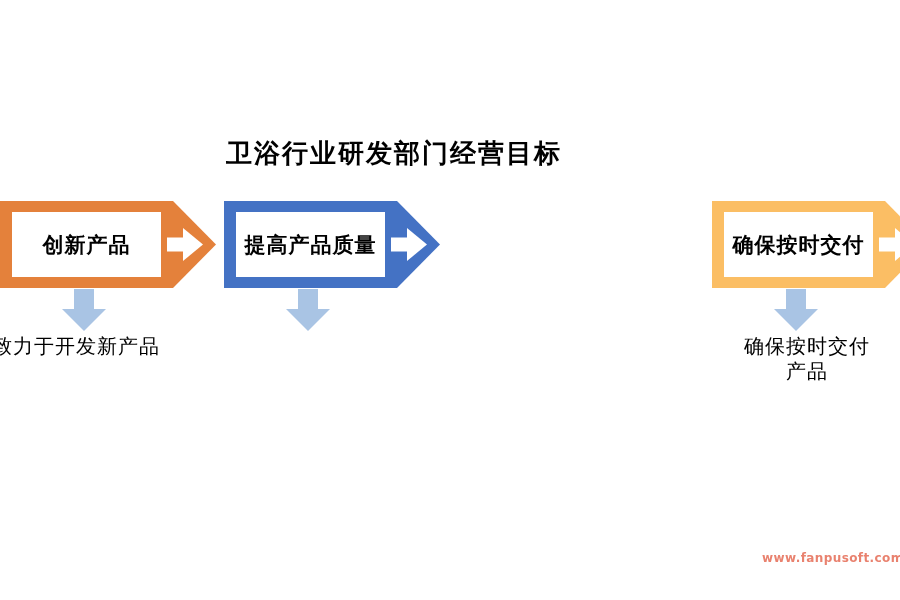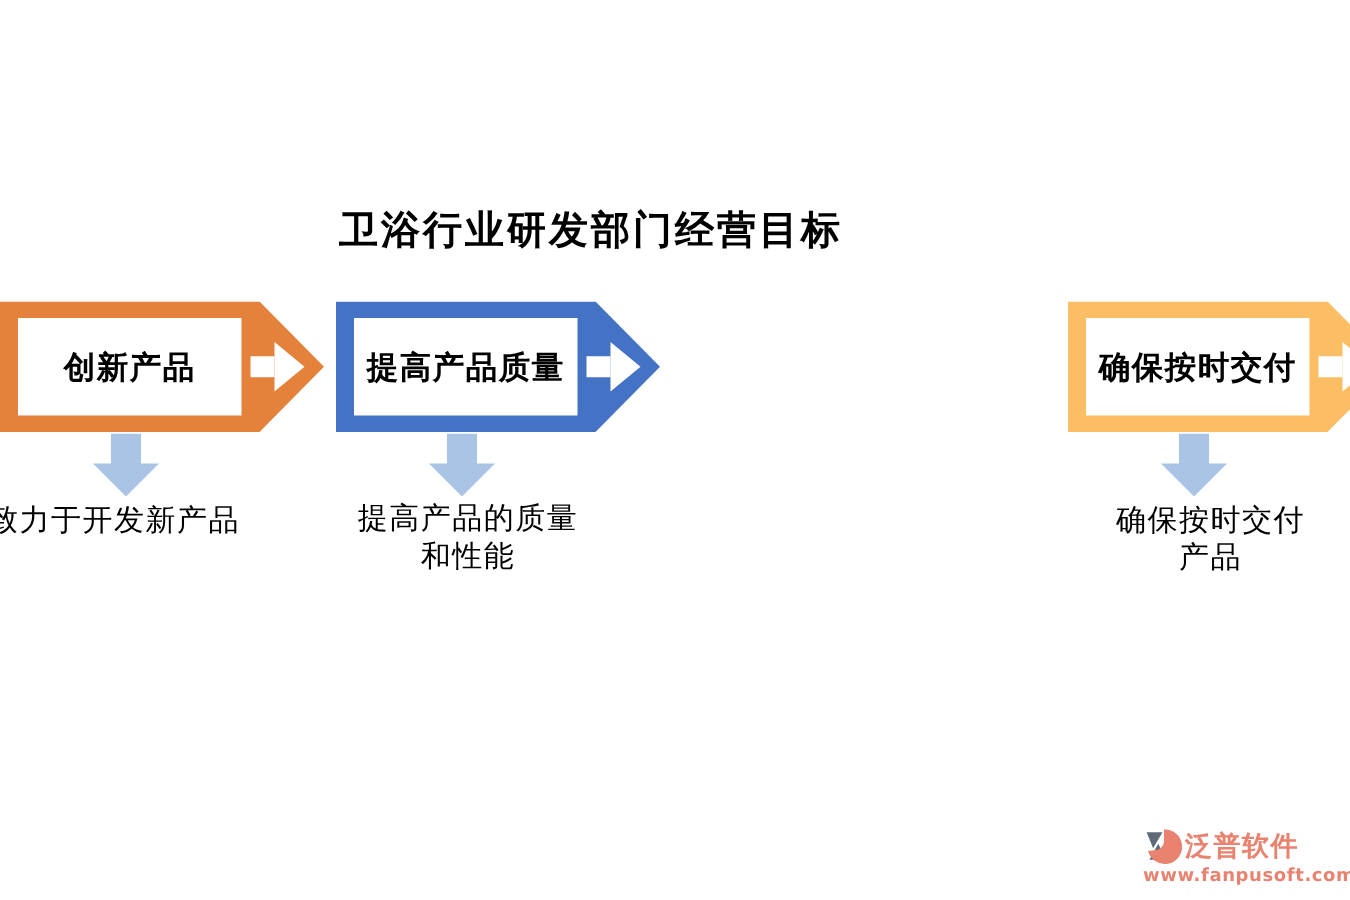--- a/index.html
+++ b/index.html
@@ -132,45 +132,35 @@
     <svg class="pentagon-svg" viewBox="0 0 216 87">
       <polygon points="0,0 173,0 216,43.5 173,87 0,87" fill="#4472C4"></polygon>
       <rect x="12" y="11" width="149" height="65" fill="#ffffff"></rect>
       <rect x="167" y="36.5" width="16" height="14" fill="#ffffff"></rect>
       <polygon points="183,27 203,43.5 183,60" fill="#ffffff"></polygon>
     </svg>
     <div class="step-label">提高产品质量</div>
     <svg class="down-arrow" viewBox="0 0 44 42">
       <polygon points="12,0 32,0 32,20 44,20 22,42 0,20 12,20" fill="#A9C4E4"></polygon>
     </svg>
-    <div class="step-desc">提高产品的质量
-和性能</div>
   </div>
 
 
   <div class="step step-4">
     <svg class="pentagon-svg" viewBox="0 0 216 87">
       <polygon points="0,0 173,0 216,43.5 173,87 0,87" fill="#FBBE64"></polygon>
       <rect x="12" y="11" width="149" height="65" fill="#ffffff"></rect>
       <rect x="167" y="36.5" width="16" height="14" fill="#ffffff"></rect>
       <polygon points="183,27 203,43.5 183,60" fill="#ffffff"></polygon>
     </svg>
     <div class="step-label">确保按时交付</div>
     <svg class="down-arrow" viewBox="0 0 44 42">
       <polygon points="12,0 32,0 32,20 44,20 22,42 0,20 12,20" fill="#A9C4E4"></polygon>
     </svg>
     <div class="step-desc">确保按时交付
 产品</div>
   </div>
 
   <div class="watermark">
-    <div class="watermark-top">
-      <svg class="watermark-logo" viewBox="0 0 26 26">
-        <path d="M2,3 L13,3 L6.5,14 Z" fill="#5E6B78"></path>
-        <path d="M4,22 L10,11 L16,22 Z" fill="#5E6B78"></path>
-        <path d="M14,1 A 12 12 0 1 1 3,16 L 10,15 A 6.5 6.5 0 0 0 14,8 Z" fill="#E9826F"></path>
-      </svg>
-      <span class="watermark-name" style="color: rgb(233, 130, 111);">泛普软件</span>
-    </div>
     <div class="watermark-url" style="color: rgb(233, 130, 111);">www.fanpusoft.com</div>
   </div>
 
 </div>
 
 </body></html>

